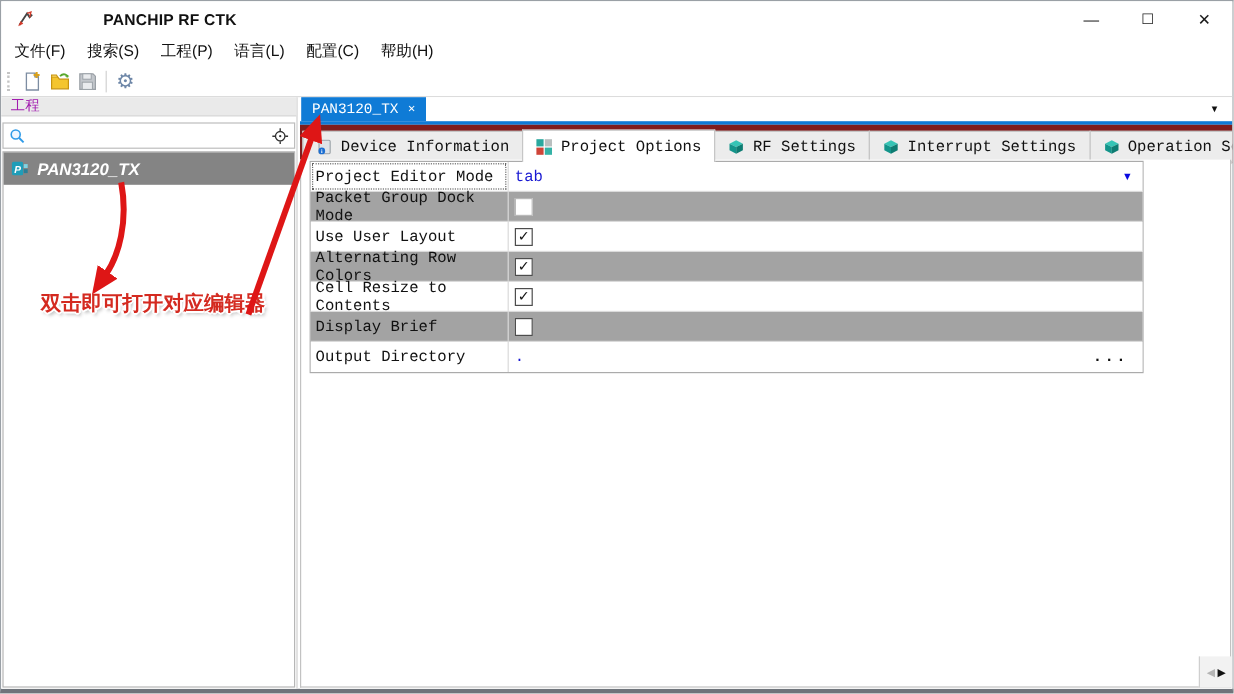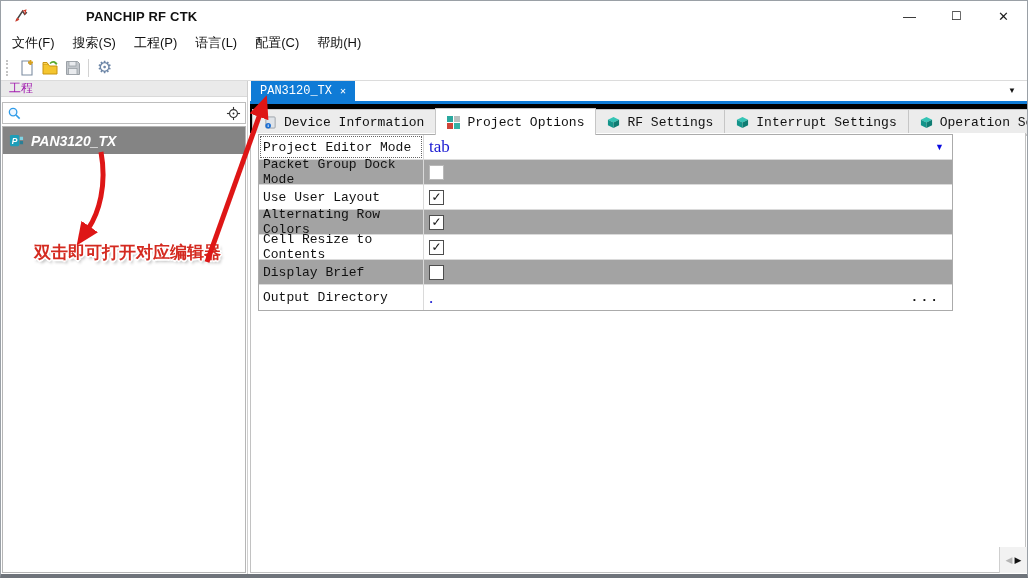--- a/index.html
+++ b/index.html
@@ -55,21 +55,21 @@
   
   .main{ position:absolute; top:80px; left:249px; right:0; bottom:0; background:#fff; }
   .doctabbar{ height:20px; position:relative; }
   .doctab{ position:absolute; left:1px; top:0; height:20px; background:#0f7bd6; color:#fff;
     display:flex; align-items:center; gap:8px; padding:0 9px; font-size:12px; }
   .tabclose{ font-size:10px; line-height:1; margin-top:1px; }
   .tablist-caret{ position:absolute; right:11px; top:5px; font-size:8px; color:#111; }
   .blueline{ height:3px; background:#0f7bd6; }
 
   .subtabbar{ height:32px; display:flex; align-items:flex-end; position:relative;
-    border-bottom:1px solid #c3c3c3; overflow:hidden; background:#000000; padding-left:2px; }
+    border-bottom:1px solid #c3c3c3; overflow:hidden; background:#7f1d1d; padding-left:2px; }
   .subtab{ height:26px; display:flex; align-items:center; gap:7px; padding:0 11px;
     background:#ececec; border:1px solid #c6c6c6; margin-right:-1px; font-size:13px;
     color:#111; white-space:nowrap; flex:0 0 auto; }
   .subtab.active{ background:#fff; height:28px; border-bottom:1px solid #fff;
     margin-bottom:-1px; z-index:2;justify-content:center; }
   .tabscroll{ position:absolute; right:0; bottom:1px; height:26px; width:28px; z-index:5;
     background:#f2f2f2; border-left:1px solid #cfcfcf; display:flex; align-items:center;
     justify-content:center; gap:2px; }
   .tabscroll .sl{ font-size:9px; color:#b5b5b5; }
   .tabscroll .sr{ font-size:9px; color:#111; }
@@ -81,21 +81,21 @@
   .proptable{ position:absolute; left:7px; top:1px; width:695px; border:1px solid #ababab;
     background:#fff; }
   .trow{ height:25px; display:flex; border-bottom:1px solid #dadada; background:#fff; }
   .trow:last-child{ border-bottom:none; }
   .trow.alt{ background:#a3a3a3; }
   .tlabel{ width:164px; display:flex; align-items:center; padding-left:4px;
     font-family:"Liberation Mono","DejaVu Sans Mono",monospace; font-size:13px; color:#111; }
   .tlabel.focus{ outline:1px dotted #666; outline-offset:-2px; }
   .tvalue{ flex:1; position:relative; display:flex; align-items:center;
     border-left:1px solid #dadada; padding-left:5px; }
-  .val-text{ font-family:Liberation Serif, serif; font-size:17px;
+  .val-text{ font-family:Liberation Mono, monospace; font-size:13px;
     color:#1818d2; }
   .cb{ width:15px; height:15px; border:1px solid #4d4d4d; background:#fff; display:flex;
     align-items:center; justify-content:center; font-size:12px; line-height:1; color:#111; }
   .cb.dim{ border-color:#b9b9b9; }
   .dd{ position:absolute; right:8px; font-size:9px; color:#0a0ae0; }
   .browse{ position:absolute; right:12px; font-family:"Liberation Mono","DejaVu Sans Mono",monospace;
     font-weight:700; font-size:13px; color:#111; letter-spacing:2px; }
 
   
   .grid4{ width:13px; height:13px; display:grid; grid-template-columns:6px 6px; gap:1px; }

